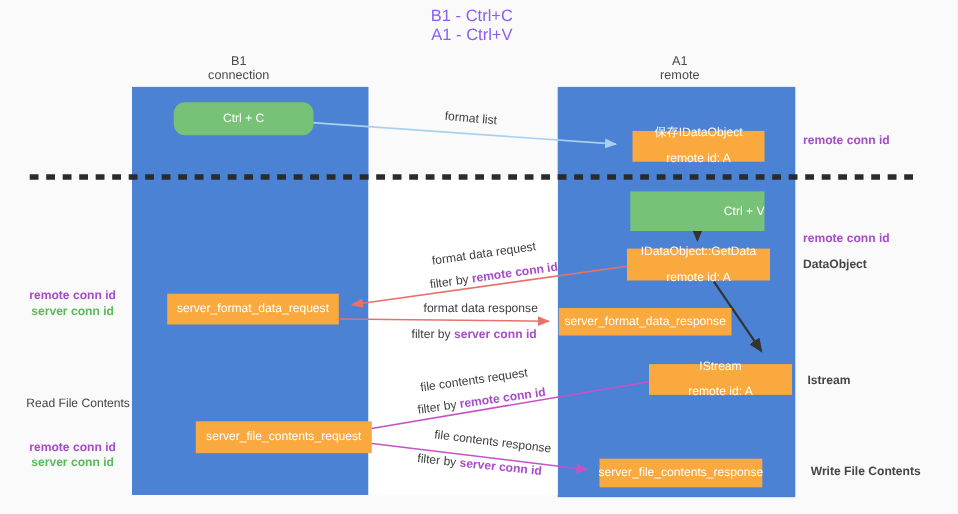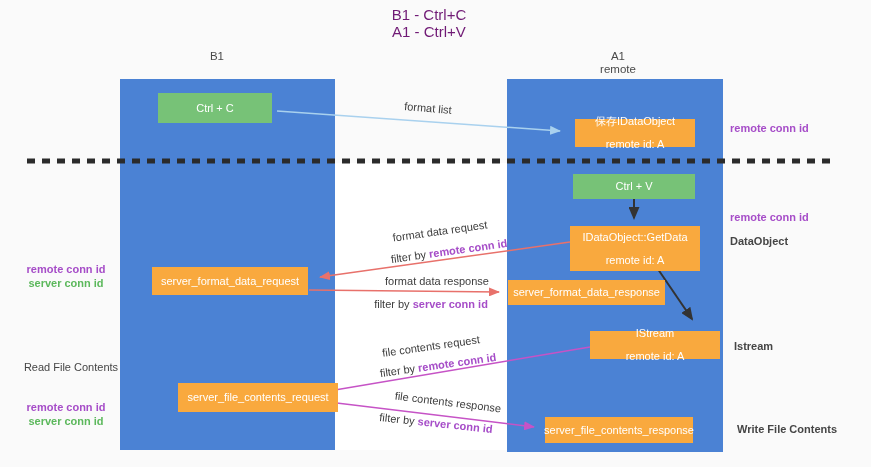--- a/index.html
+++ b/index.html
@@ -9,21 +9,21 @@
   }
   .canvas{
     position:relative;
     width:871px;
     height:467px;
     background:#fafafa;
     overflow:hidden;
   }
   .title{
     position:absolute; top:6px; left:329px; width:200px;
-    text-align:center; font-size:15px; line-height:17px; color:#701a75;
+    text-align:center; font-size:15px; line-height:17px; color:#8b5cf6;
   }
   .lane-header{
     position:absolute; top:50px; width:150px;
     text-align:center; font-size:11.5px; line-height:13px; color:#4a4a4a;
   }
   .lane{position:absolute; background:var(--lane-blue,#4b82d4);}
   .gap-panel{position:absolute; background:#ffffff;}
   .arrows{position:absolute; left:0; top:0; z-index:2; pointer-events:none;}
   .box{
     position:absolute; z-index:3;
@@ -52,20 +52,21 @@
 
 <div class="canvas">
 
   <div class="title">
     <div>B1 - Ctrl+C</div>
     <div>A1 - Ctrl+V</div>
   </div>
 
   <div class="lane-header" style="left:142px;">
     <div>B1</div>
+    <div>connection</div>
   </div>
   <div class="lane-header" style="left:543px;">
     <div>A1</div>
     <div>remote</div>
   </div>
 
   <div class="lane" style="left:120px; top:79px; width:215px; height:371px;"></div>
   <div class="lane" style="left:507px; top:79px; width:216px; height:373px;"></div>
   <div class="gap-panel" style="left:335px; top:163px; width:172px; height:287px;"></div>
 
@@ -95,34 +96,34 @@
 
     <line x1="570" y1="242" x2="320" y2="277" stroke-width="1.5" marker-end="url(#m-salmon)" style="stroke:var(--arrow-salmon,#e8716b)"></line>
 
     <line x1="309" y1="290" x2="499" y2="292" stroke-width="1.5" marker-end="url(#m-salmon)" style="stroke:var(--arrow-salmon,#e8716b)"></line>
 
     <line x1="590" y1="347" x2="323" y2="392" stroke-width="1.5" marker-end="url(#m-magenta)" style="stroke:var(--arrow-magenta,#c653c6)"></line>
 
     <line x1="312" y1="400" x2="534" y2="427" stroke-width="1.5" marker-end="url(#m-magenta)" style="stroke:var(--arrow-magenta,#c653c6)"></line>
   </svg>
 
-  <div class="box green" style="left:158px; top:93px; width:114px; height:30px;">
+  <div class="box green" style="left:158px; top:93px; width:127px; height:30px;border-radius:10px;">
     <div>Ctrl + C</div>
   </div>
 
   <div class="box orange" style="left:575px; top:119px; width:120px; height:28px;">
     <div>保存IDataObject</div>
     <div>remote id: A</div>
   </div>
 
-  <div class="box green" style="left:573px; top:174px; width:122px; height:25px;">
+  <div class="box green" style="left:573px; top:174px; width:122px; height:36px;align-items:flex-end;">
     <div>Ctrl + V</div>
   </div>
 
-  <div class="box orange" style="left:570px; top:226px; width:130px; height:45px;">
+  <div class="box orange" style="left:570px; top:226px; width:130px; height:29px;">
     <div>IDataObject::GetData</div>
     <div>remote id: A</div>
   </div>
 
   <div class="box orange" style="left:152px; top:267px; width:156px; height:28px;">
     <div>server_format_data_request</div>
   </div>
 
   <div class="box orange" style="left:508px; top:280px; width:157px; height:25px;">
     <div>server_format_data_response</div>

